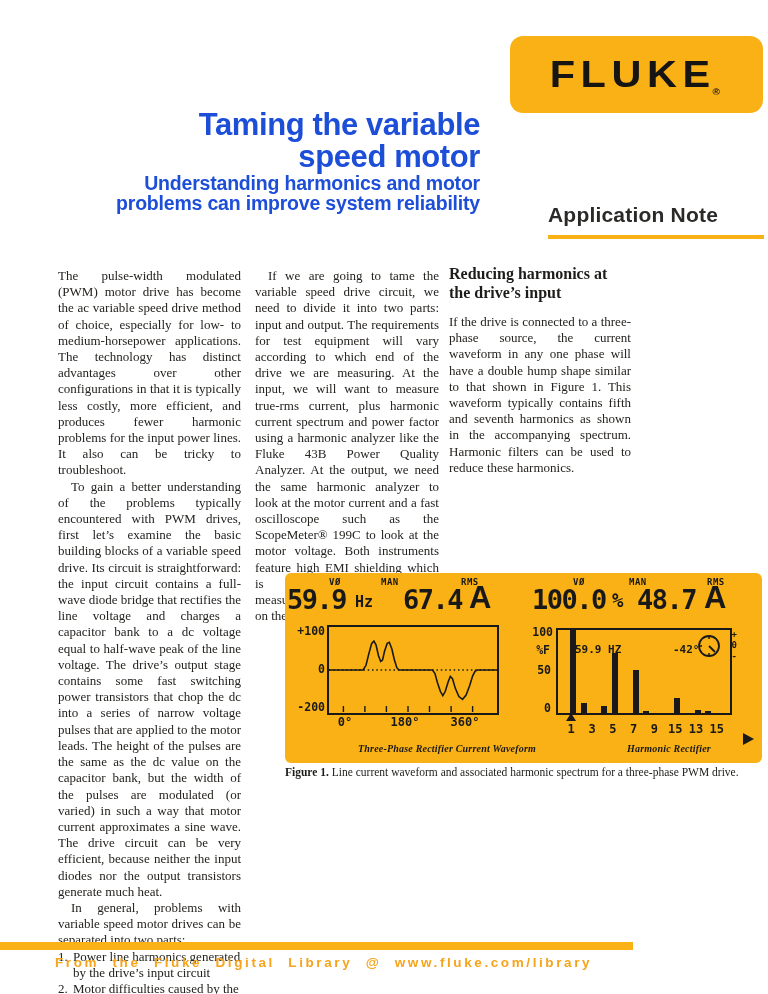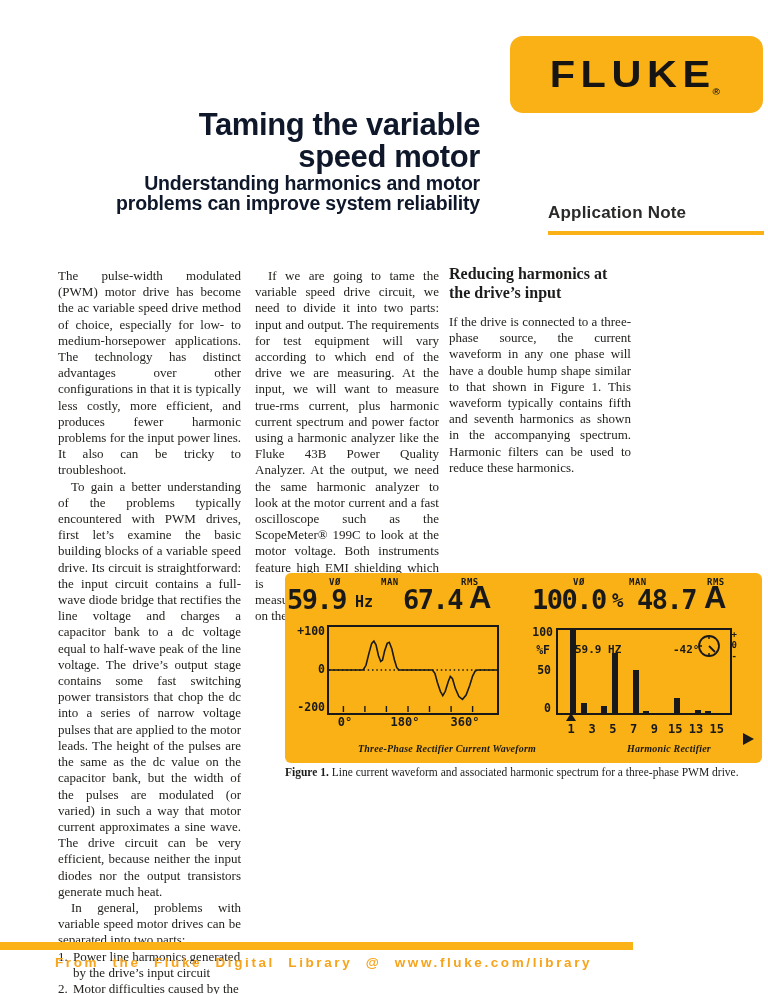--- a/index.html
+++ b/index.html
@@ -7,26 +7,26 @@
         font-family:"Liberation Serif",serif;color:#23211e;}
 
   
   .logo-block{position:absolute;left:510px;top:36px;width:253px;height:77px;background:#F9B115;
               display:flex;align-items:center;justify-content:center;border-radius:13px;}
   .logo-text{font-family:"Liberation Sans",sans-serif;font-weight:bold;font-size:37px;color:#161514;
              letter-spacing:5px;transform:scaleX(1.12);white-space:nowrap;}
   .logo-reg{font-size:9px;vertical-align:baseline;letter-spacing:0;position:relative;top:8px;left:-3px;}
 
   .title-wrap{position:absolute;left:60px;top:109px;width:420px;text-align:right;
-              font-family:"Liberation Sans",sans-serif;font-weight:bold;color:#0f172a;}
+              font-family:"Liberation Sans",sans-serif;font-weight:bold;color:#1d4ed8;}
   .title{font-size:31px;line-height:32px;letter-spacing:-0.4px;}
   .subtitle{font-size:19.5px;line-height:20px;letter-spacing:-0.2px;}
 
   .appnote-wrap{position:absolute;left:548px;top:203px;width:216px;}
-  .appnote{font-family:"Liberation Sans",sans-serif;font-weight:bold;font-size:17px;color:#2b2a28;
+  .appnote{font-family:"Liberation Sans",sans-serif;font-weight:bold;font-size:21px;color:#2b2a28;
            letter-spacing:0.2px;white-space:nowrap;}
   .appnote-rule{height:4px;background:#F9B115;margin-top:8px;}
 
   
   .col{position:absolute;top:268px;font-size:13px;line-height:16.2px;text-align:justify;color:#25231f;}
   .col p{margin:0;}
   .col p.indent{text-indent:13px;}
   #col1{left:58px;width:183px;}
   #col2{left:255px;width:184px;}
   #col3{left:449px;width:182px;top:264px;}

